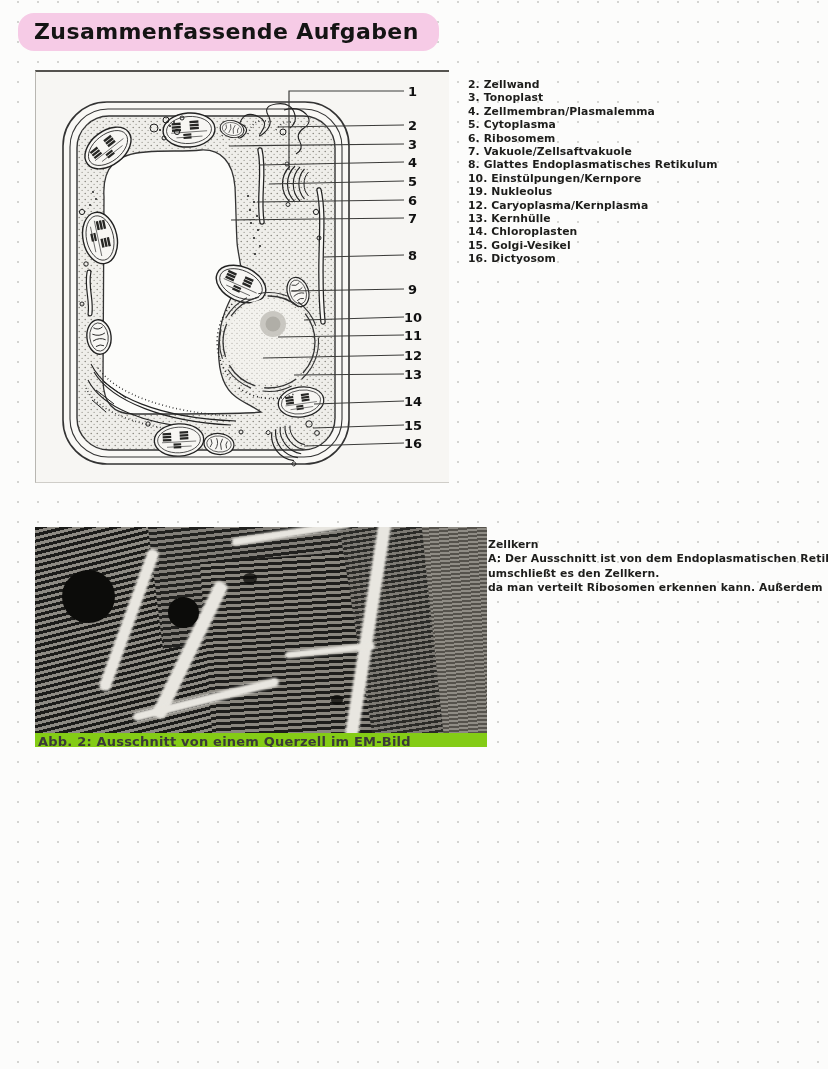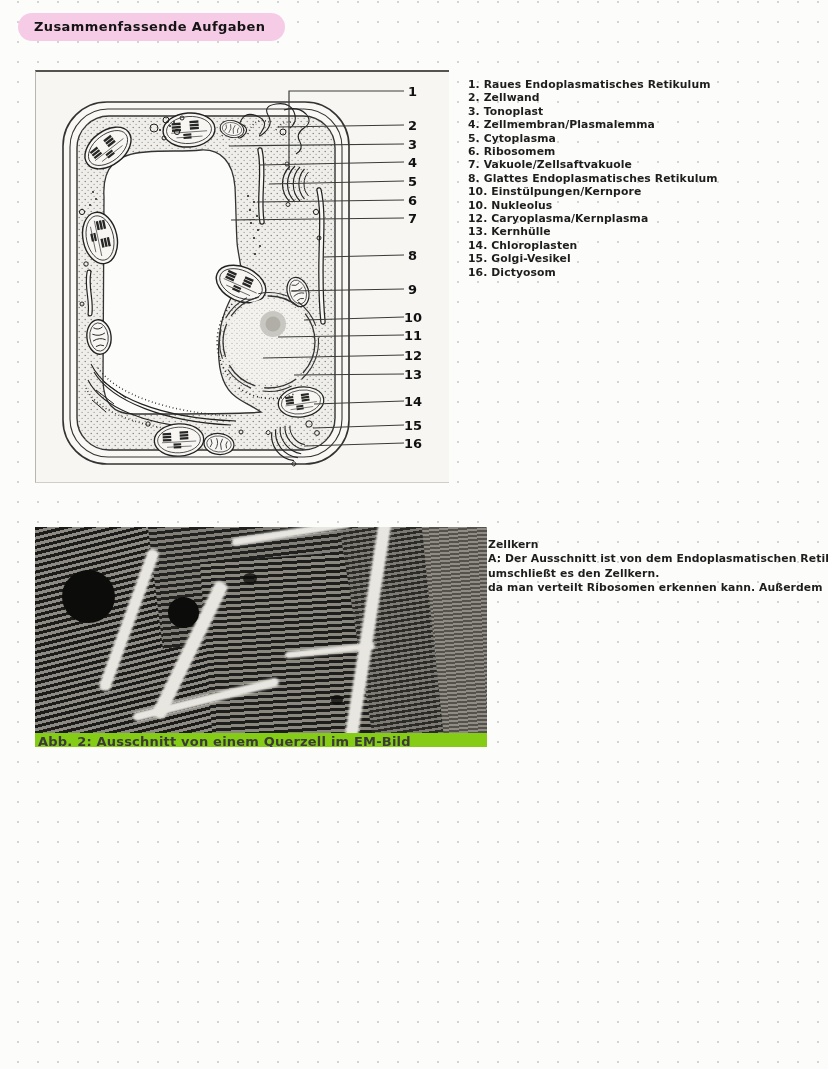--- a/index.html
+++ b/index.html
@@ -7,21 +7,21 @@
     width:828px;height:1069px;position:relative;overflow:hidden;
     font-family:"DejaVu Sans","Liberation Sans",sans-serif;
     background-color:#fcfcfb;
     background-image:radial-gradient(circle,#d4d4d1 1px,rgba(0,0,0,0) 1.4px);
     background-size:20px 20px;background-position:8px 12px;
   }
   
   .title-pill{
     position:absolute;left:18px;top:13px;
     background:#f6cbe6;border-radius:16px;padding:6px 20px 7px 16px;
-    font-size:13px;font-weight:bold;color:#141414;letter-spacing:.4px;
+    font-size:22px;font-weight:bold;color:#141414;letter-spacing:.4px;
   }
   
   .fig1{
     position:absolute;left:35px;top:70px;width:413px;height:410px;
     background:#f7f6f3;
     border-top:2.5px solid #55534f;border-left:1.5px solid #b8b6b1;border-bottom:1px solid #cfcdc8;
   }
   .fig1 svg{display:block;}
   .callout-num{font-size:13px;font-weight:bold;fill:#111;font-family:"DejaVu Sans",sans-serif;}
   
@@ -250,30 +250,29 @@
     <text class="callout-num" x="368" y="288">12</text>
     <text class="callout-num" x="368" y="307">13</text>
     <text class="callout-num" x="368" y="334">14</text>
     <text class="callout-num" x="368" y="358">15</text>
     <text class="callout-num" x="368" y="376">16</text>
   </g>
 </svg>
 </div>
 
 <div class="legend">
-  <div>1. Raues Endoplasmatisches Retikulum</div>
   <div>2. Zellwand</div>
   <div>3. Tonoplast</div>
   <div>4. Zellmembran/Plasmalemma</div>
   <div>5. Cytoplasma</div>
   <div>6. Ribosomem</div>
   <div>7. Vakuole/Zellsaftvakuole</div>
   <div>8. Glattes Endoplasmatisches Retikulum</div>
   <div>10. Einstülpungen/Kernpore</div>
-  <div>10. Nukleolus</div>
+  <div>19. Nukleolus</div>
   <div>12. Caryoplasma/Kernplasma</div>
   <div>13. Kernhülle</div>
   <div>14. Chloroplasten</div>
   <div>15. Golgi-Vesikel</div>
   <div>16. Dictyosom</div>
 </div>
 
 <div class="fig2">
   <div class="em">
     <div class="blk b1"></div>

